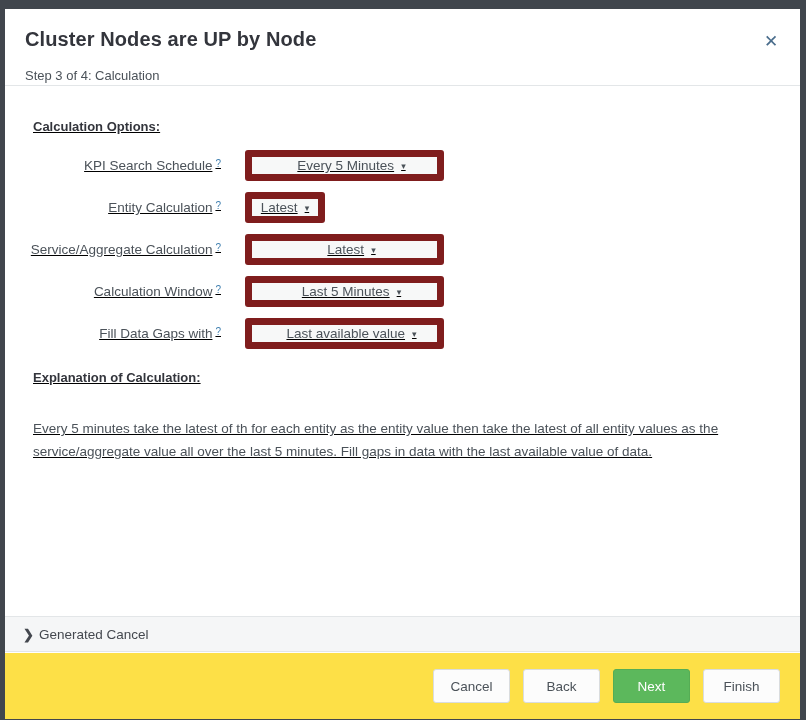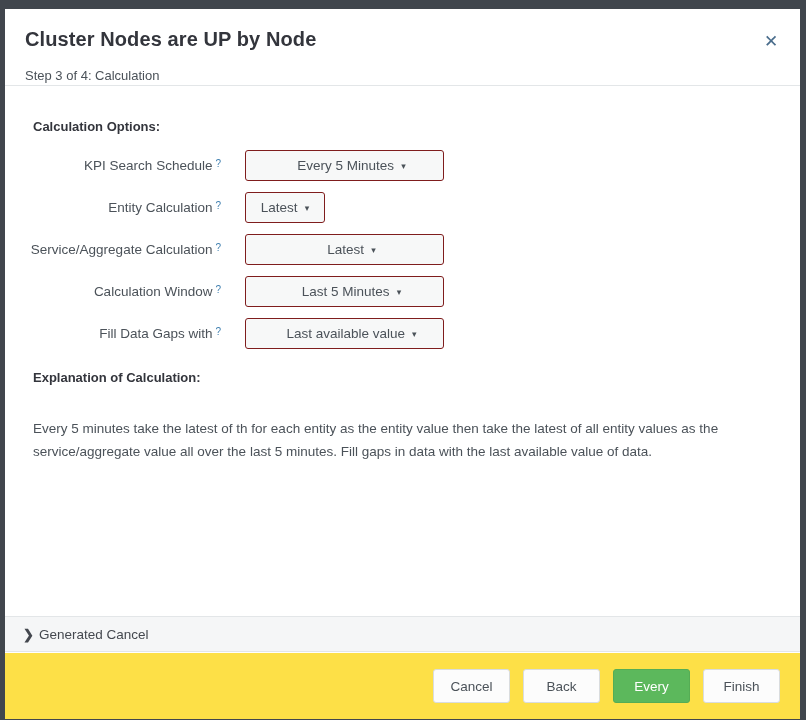--- a/index.html
+++ b/index.html
@@ -67,20 +67,21 @@
     border: none;
     padding: 0;
     font-family: "Liberation Sans", sans-serif;
   }
 
   
   #modal-body {
     position: relative;
     height: 530px;
     padding: 33px 0 0 0;
+    text-decoration: underline;
   }
   #options-heading {
     font-size: 13px;
     font-weight: bold;
     color: #33353c;
     margin: 0 0 16px 28px;
   }
 
   .form-row {
     display: flex;
@@ -105,21 +106,21 @@
     line-height: 10px;
     margin-left: 3px;
     margin-top: 1px;
     cursor: pointer;
   }
   .dropdown-wrap {
     margin-left: 22px;
   }
   .dropdown {
     background: #f7f8f8;
-    border: 1px solid #7f1d1d;
+    border: 7px solid #7f1d1d;
     border-radius: 3px;
     height: 31px;
     font-size: 13.5px;
     color: #4b5259;
     cursor: pointer;
     display: flex;
     align-items: center;
     justify-content: center;
     padding: 0 14px;
     font-family: "Liberation Sans", sans-serif;
@@ -292,18 +293,18 @@
     </div>
 
     <div id="generated-search-bar">
       <span id="generated-search-chevron">❯</span>
       <span id="generated-search-label">Generated Cancel</span>
     </div>
 
     <div id="modal-footer">
       <button class="footer-btn">Cancel</button>
       <button class="footer-btn">Back</button>
-      <button class="footer-btn primary">Every</button>
+      <button class="footer-btn primary">Next</button>
       <button class="footer-btn">Finish</button>
     </div>
 
   </div>
 </div>
 
 </body></html>

